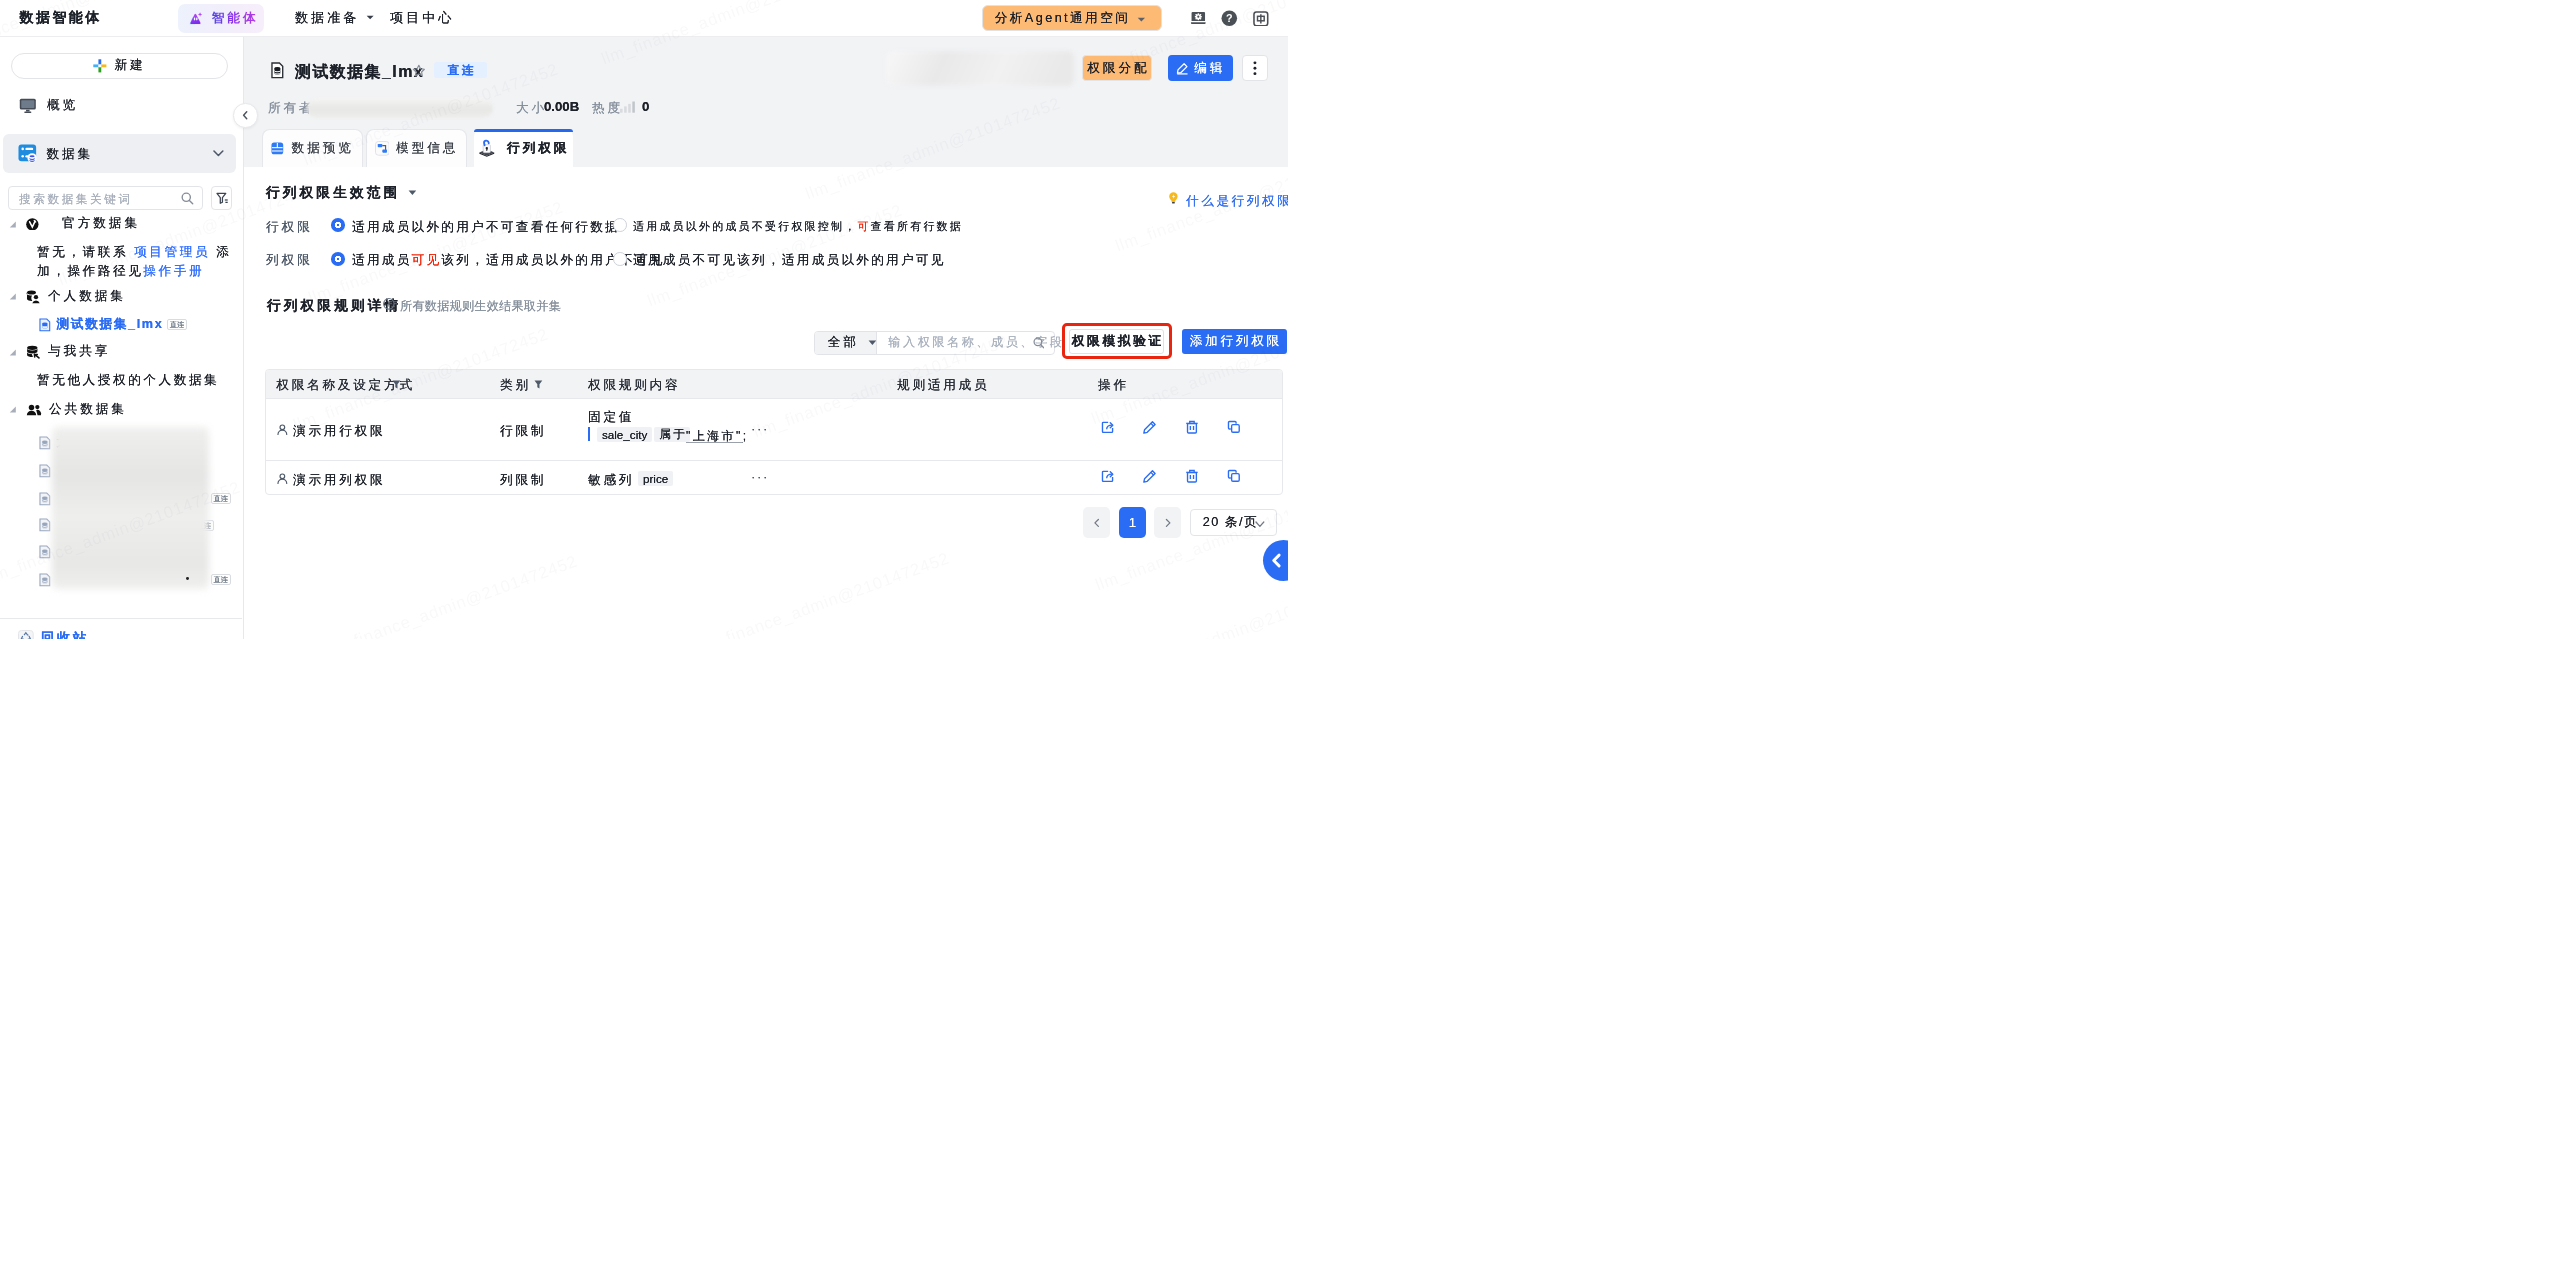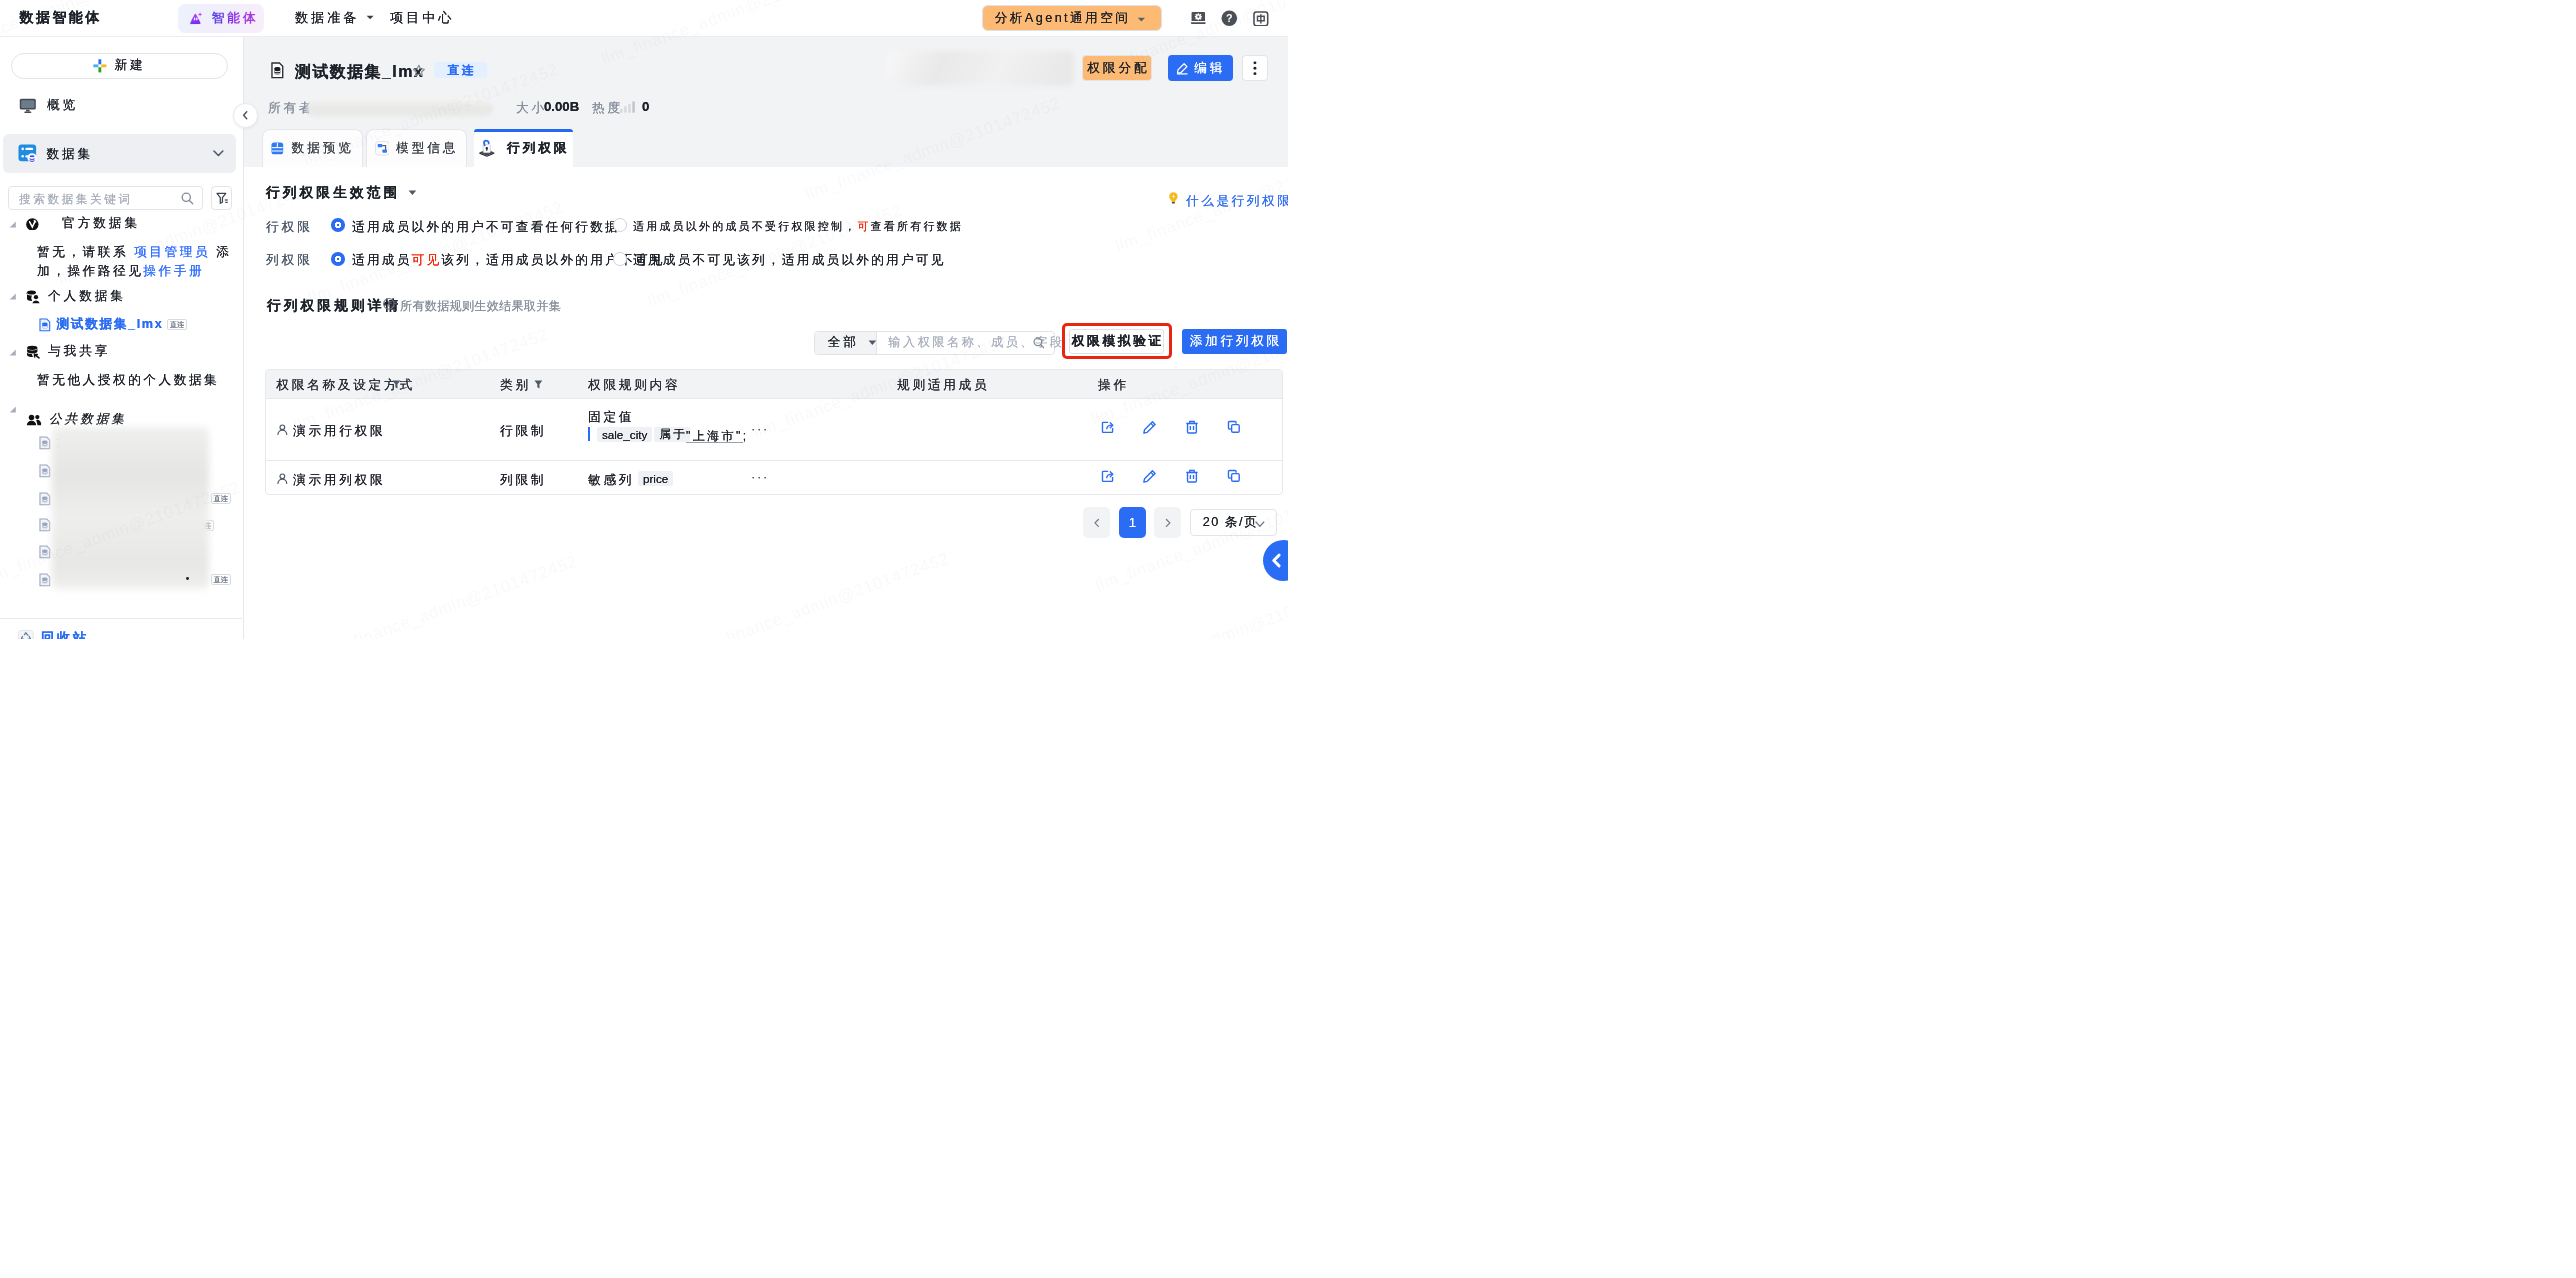--- a/index.html
+++ b/index.html
@@ -188,21 +188,21 @@
       <path d="M1.1 3.4 v3 a5.3 2.2 0 0 0 10.6 0 v-3 a5.3 2.2 0 0 1 -10.6 0 Z" fill="#111"></path>
       <path d="M1.1 7.6 v2.6 a5.3 2.2 0 0 0 6 2.15 l-1.2-3.1 a5.3 2.2 0 0 1 -4.8-1.65 Z" fill="#111"></path>
       <path d="M13.2 13.2 L8.6 9.4 m0.3 2.9 l-.3-2.9 2.9.3" fill="none" stroke="#111" stroke-width="1.6" stroke-linecap="round" stroke-linejoin="round"></path>
     </svg>
     <span class="zh" style="margin-left:6.9px;font-size:12.7px;">与我共享</span>
   </div>
   <div class="ab" style="left:37px;top:335px;font-size:12.7px;letter-spacing:2.5px;">暂无他人授权的个人数据集</div>
   <svg class="ab" style="left:8.8px;top:369px" width="7.8" height="6.9" viewBox="0 0 8 7">
       <path d="M7 0.6 L7 6.6 L0.8 6.6 Z" fill="#a8aeb9"></path>
     </svg>
-  <div class="ab flex" style="left:26.4px;top:375px;height:15.7px;font-style:italic;">
+  <div class="ab flex" style="left:26.4px;top:365px;height:15.7px;">
     <svg width="15.7" height="13.7" viewBox="0 0 16 14">
       <circle cx="5.6" cy="4.6" r="2.8" fill="#111"></circle>
       <path d="M0.8 12.6 a4.8 4.8 0 0 1 9.6 0 Z" fill="#111"></path>
       <circle cx="11.6" cy="4.2" r="2.2" fill="#111"></circle>
       <path d="M10.4 7.2 a4 4 0 0 1 4.8 5.4 h-3.4" fill="#111"></path>
     </svg>
     <span class="zh" style="margin-left:6.9px;font-size:12.7px;">公共数据集</span>
   </div>
 
   <div class="ab" style="left:56px;top:397px;font-size:12.7px;color:#30343b;letter-spacing:2.5px;z-index:4;">大屏数据</div>

